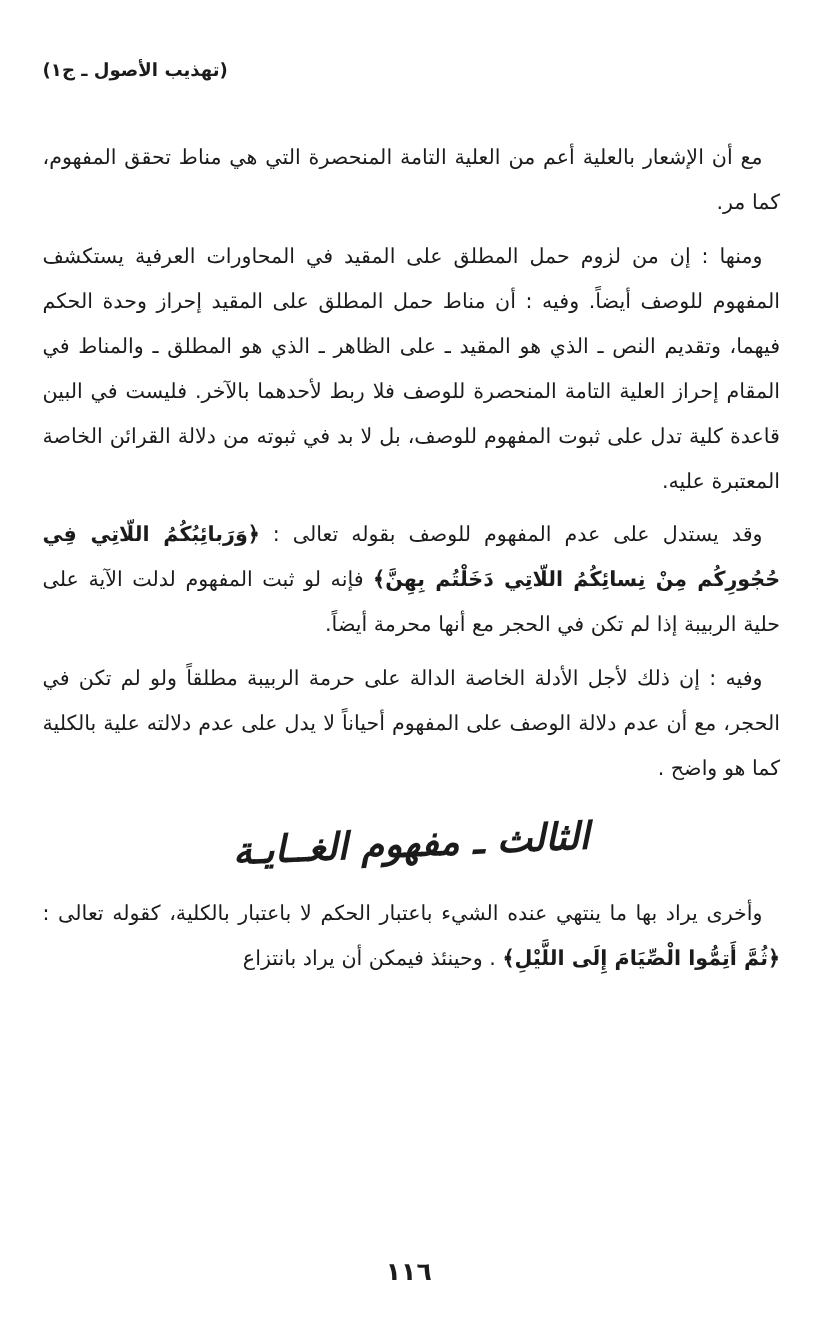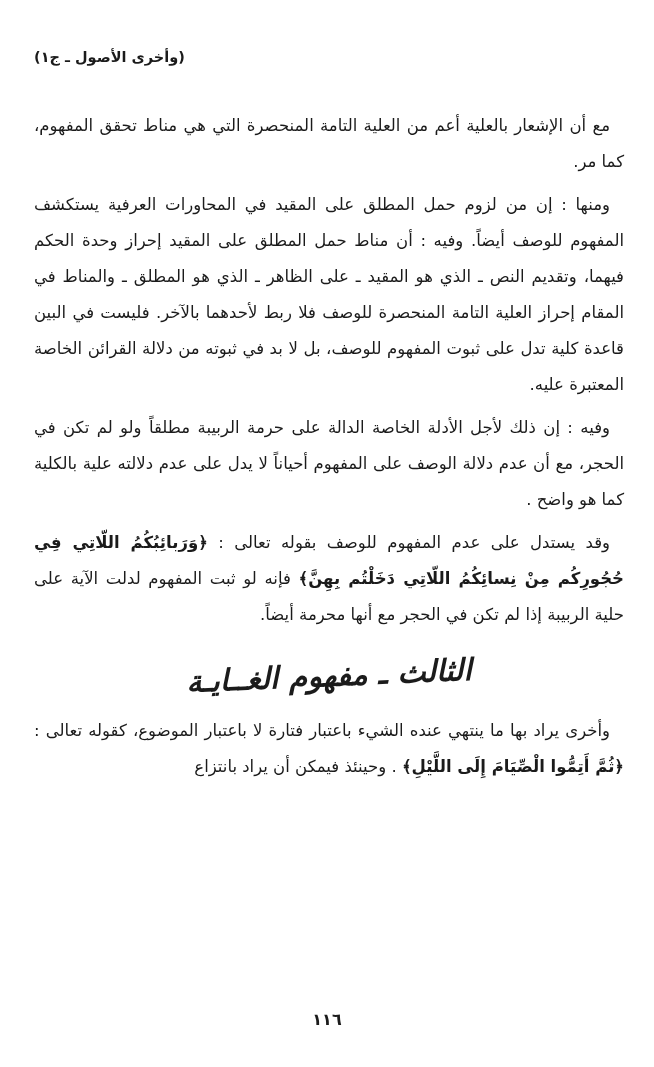--- a/index.html
+++ b/index.html
@@ -43,35 +43,35 @@
     font-style: italic;
     line-height: 58px;
     margin: 14px 0 8px 0;
     text-indent: 0;
     transform: rotate(-2.5deg);
   }
   .page-number {
     position: absolute;
     bottom: 38px; left: 0; right: 0;
     text-align: center;
-    font-size: 16px;
+    font-size: 20px;
     font-weight: bold;
     letter-spacing: 3px;
     direction: rtl;
   }
 </style>
 </head>
 <body>
 
 <div class="page">
-  <div class="running-header">(وأخرى الأصول ـ ج١)</div>
+  <div class="running-header">(تهذيب الأصول ـ ج١)</div>
 
   <div class="page-body">
       <p class="para"><span>مع أن الإشعار بالعلية أعم من العلية التامة المنحصرة التي هي مناط تحقق المفهوم، كما مر.</span></p>
       <p class="para"><span>ومنها : إن من لزوم حمل المطلق على المقيد في المحاورات العرفية يستكشف المفهوم للوصف أيضاً. وفيه : أن مناط حمل المطلق على المقيد إحراز وحدة الحكم فيهما، وتقديم النص ـ الذي هو المقيد ـ على الظاهر ـ الذي هو المطلق ـ والمناط في المقام إحراز العلية التامة المنحصرة للوصف فلا ربط لأحدهما بالآخر. فليست في البين قاعدة كلية تدل على ثبوت المفهوم للوصف، بل لا بد في ثبوته من دلالة القرائن الخاصة المعتبرة عليه.</span></p>
+      <p class="para"><span>وقد يستدل على عدم المفهوم للوصف بقوله تعالى : </span><span class="quran">﴿وَرَبائِبُكُمُ اللّاتِي فِي حُجُورِكُم مِنْ نِسائِكُمُ اللّاتِي دَخَلْتُم بِهِنَّ﴾</span><span> فإنه لو ثبت المفهوم لدلت الآية على حلية الربيبة إذا لم تكن في الحجر مع أنها محرمة أيضاً.</span></p>
       <p class="para"><span>وفيه : إن ذلك لأجل الأدلة الخاصة الدالة على حرمة الربيبة مطلقاً ولو لم تكن في الحجر، مع أن عدم دلالة الوصف على المفهوم أحياناً لا يدل على عدم دلالته علية بالكلية كما هو واضح .</span></p>
-      <p class="para"><span>وقد يستدل على عدم المفهوم للوصف بقوله تعالى : </span><span class="quran">﴿وَرَبائِبُكُمُ اللّاتِي فِي حُجُورِكُم مِنْ نِسائِكُمُ اللّاتِي دَخَلْتُم بِهِنَّ﴾</span><span> فإنه لو ثبت المفهوم لدلت الآية على حلية الربيبة إذا لم تكن في الحجر مع أنها محرمة أيضاً.</span></p>
       <div class="section-heading"><span>الثالث ـ مفهوم الغــايـة</span></div>
-      <p class="para"><span>وأخرى يراد بها ما ينتهي عنده الشيء باعتبار فتارة لا باعتبار الموضوع، كقوله تعالى : </span><span class="quran">﴿ثُمَّ أَتِمُّوا الْصِّيَامَ إِلَى اللَّيْلِ﴾</span><span> . وحينئذ فيمكن أن يراد بانتزاع</span></p>
+      <p class="para"><span>وأخرى يراد بها ما ينتهي عنده الشيء باعتبار الحكم لا باعتبار بالكلية، كقوله تعالى : </span><span class="quran">﴿ثُمَّ أَتِمُّوا الْصِّيَامَ إِلَى اللَّيْلِ﴾</span><span> . وحينئذ فيمكن أن يراد بانتزاع</span></p>
     </div>
 
   <div class="page-number">١١٦</div>
 </div>
 
 </body></html>

